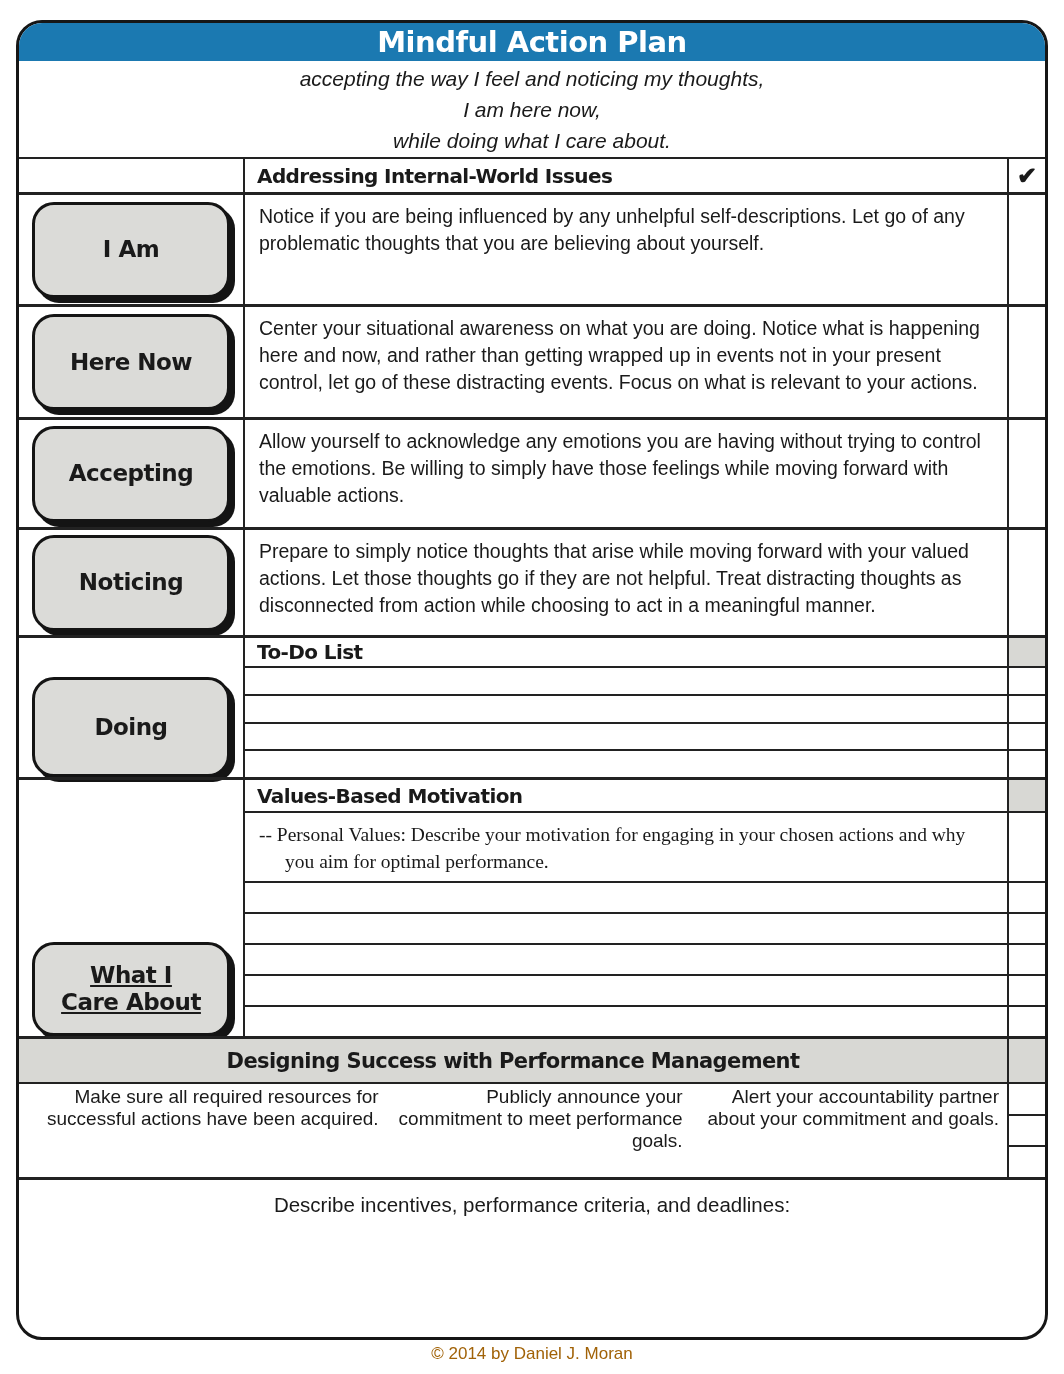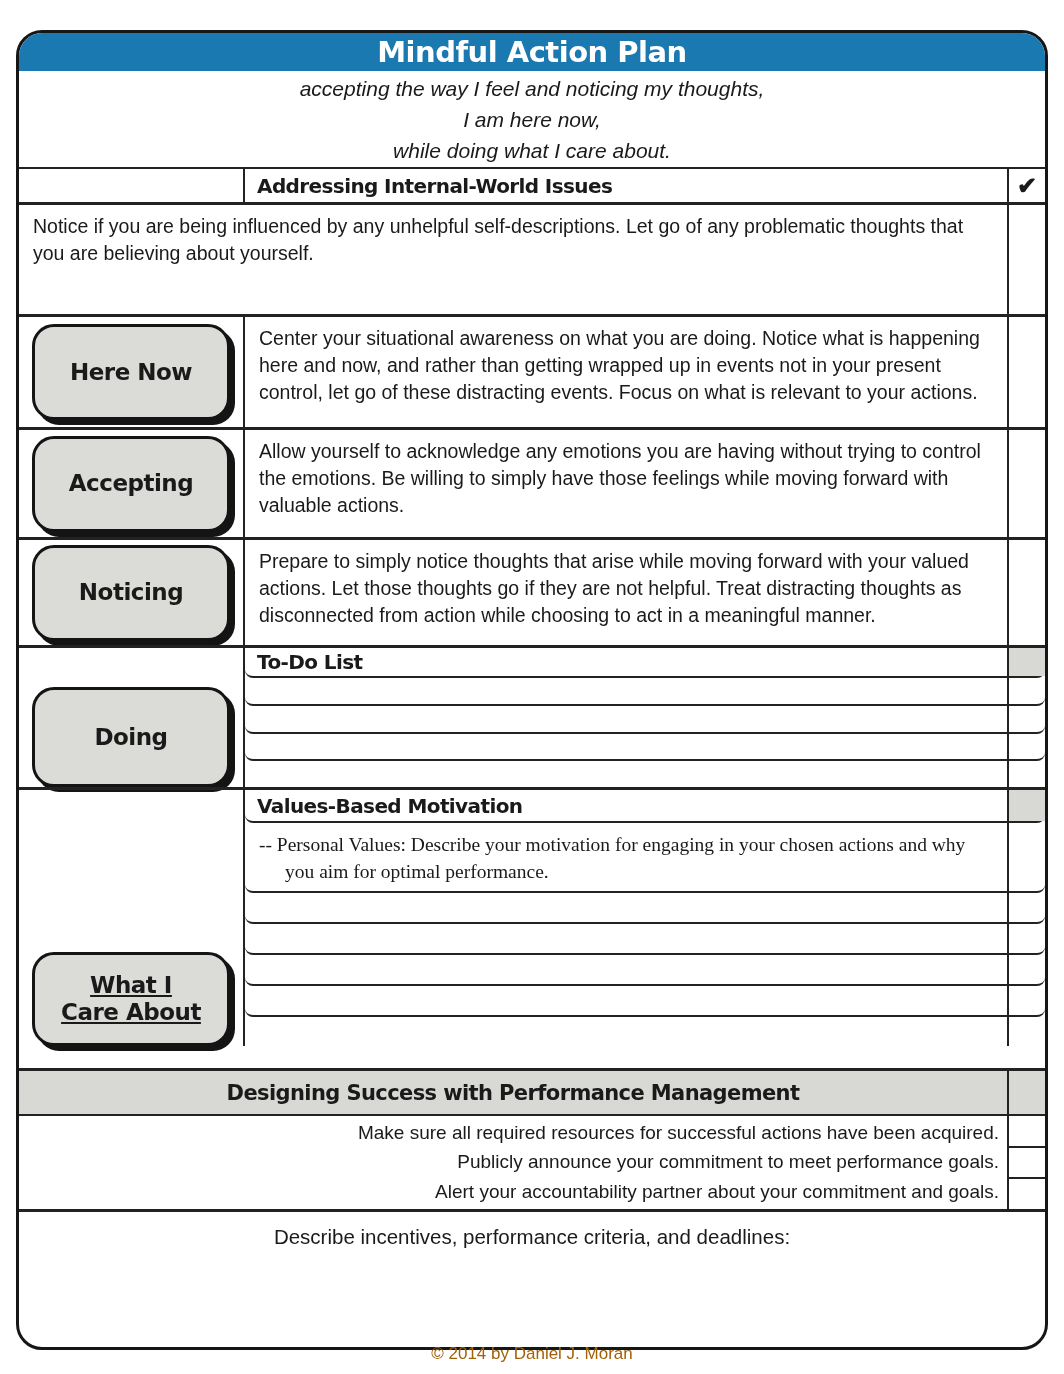--- a/index.html
+++ b/index.html
@@ -2,21 +2,21 @@
 <html><head>
 <meta charset="utf-8">
 <style>
   * { margin:0; padding:0; box-sizing:border-box; }
   html,body { background:#fff; }
   .page {
     position:relative; width:1064px; height:1374px; background:#fff;
     font-family:"Liberation Sans", sans-serif; color:#1a1a1a;
   }
   .outer {
-    position:absolute; left:16px; top:30px; width:1032px; height:1320px;
+    position:absolute; left:16px; top:20px; width:1032px; height:1320px;
     border:3px solid #161616; border-radius:26px; overflow:hidden;
     display:flex; flex-direction:column; background:#fff;
   }
   
   .blueband {
     height:38px; background:#1b79b1; color:#fff;
     display:flex; align-items:center; justify-content:center;
     font-family:"DejaVu Sans", sans-serif; font-weight:bold; font-size:29px;
     letter-spacing:-0.5px;
   }
@@ -50,48 +50,48 @@
     width:198px; min-height:96px; background:#dbdbd8;
     border:3px solid #141414; border-radius:22px; box-shadow:5px 5px 0 #141414;
     display:flex; flex-direction:column; align-items:center; justify-content:center;
     font-family:"DejaVu Sans", sans-serif; font-weight:bold; font-size:23px;
     letter-spacing:-0.5px; text-align:center; line-height:27px;
   }
   
   .split-row { border-top:3px solid #222; }
   .split-row .cell-left { display:flex; justify-content:center; align-items:flex-end; padding-top:4px; }
   .right-stack { flex:1 1 auto; display:flex; flex-direction:column; }
-  .sub-row { display:flex; align-items:stretch; border-bottom:2px solid #222;border-radius:8px; }
+  .sub-row { display:flex; align-items:stretch; border-bottom:2px solid #222; }
   .sub-row:last-child { border-bottom:none; }
   .sub-main { flex:1 1 auto; border-right:2px solid #222; }
   .sub-check { width:36px; flex:0 0 auto; }
   .sub-hdr { height:30px; }
   .sub-hdr .sub-main { display:flex; align-items:center; padding-left:12px; }
   .sub-hdr .sub-check { background:#d8d8d4; }
   .todo-row { height:142px; }
   .todo-empty { flex:1 1 auto; }
   .values-row { height:259px; }
   .values-hdr { height:33px; }
   .prompt-row { height:70px; }
   .prompt-row .sub-main {
     font-family:Liberation Serif, serif; font-size:19.5px; line-height:27px;
     padding:8px 16px 0 40px; text-indent:-26px;
   }
   .values-empty { flex:1 1 auto; }
   
   .band {
-    height:46px; border-top:3px solid #222; background:#d8d8d4; display:flex;margin-top:22px;
+    height:46px; border-top:3px solid #222; background:#d8d8d4; display:flex;
   }
   .band-main { flex:1 1 auto; border-right:2px solid #222; display:flex; align-items:center; justify-content:center; font-size:21px; }
   .band-check { width:36px; flex:0 0 auto; }
   
   .commit { height:95px; border-top:2px solid #222; display:flex; }
   .commit-main {
     flex:1 1 auto; border-right:2px solid #222;
-    display:flex; flex-direction:column; justify-content:space-around;
+    display:flex; flex-direction:row; justify-content:space-around;
     text-align:right; padding:2px 8px 2px 0; font-size:19px;
   }
   .commit-checkcol { width:36px; flex:0 0 auto; display:flex; flex-direction:column; }
   .commit-checkcol .ck { flex:1 1 auto; border-bottom:2px solid #222; }
   .commit-checkcol .ck:last-child { border-bottom:none; }
   
   .describe {
     flex:1 1 auto; border-top:3px solid #222; text-align:center;
     padding-top:13px; font-size:20.5px;
   }
@@ -117,20 +117,25 @@
       <span>while doing what I care about.</span>
     </div>
 
     <div class="row hdr-row">
       <div class="cell-left"></div>
       <div class="cell-main hdr-font">Addressing Internal-World Issues</div>
       <div class="cell-check">✔</div>
     </div>
 
     <div class="row map-row" style="height:112px;">
+      <div class="cell-left">
+        <div class="btn">
+          <span>I Am</span>
+        </div>
+      </div>
       <div class="cell-main">Notice if you are being influenced by any unhelpful self-descriptions. Let go of any problematic thoughts that you are believing about yourself.</div>
       <div class="cell-check"></div>
     </div>
 
     <div class="row map-row" style="height:113px;">
       <div class="cell-left">
         <div class="btn">
           <span>Here Now</span>
         </div>
       </div>

